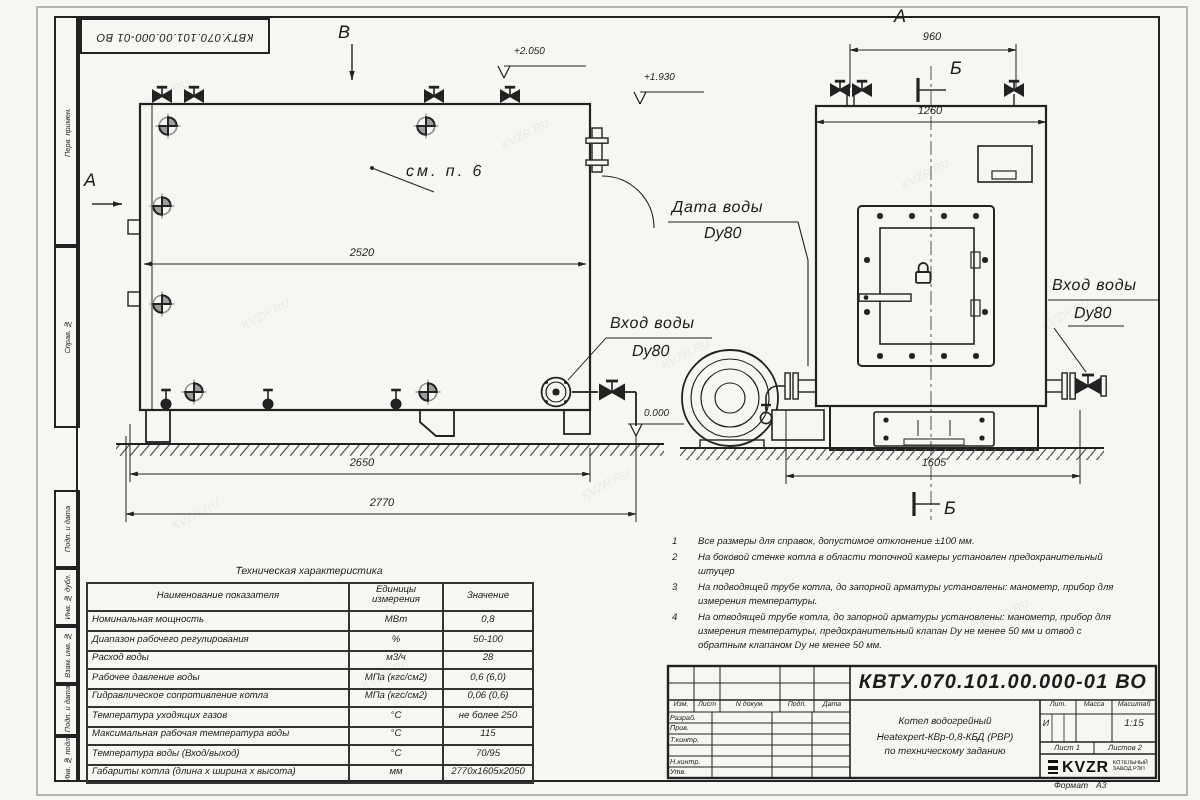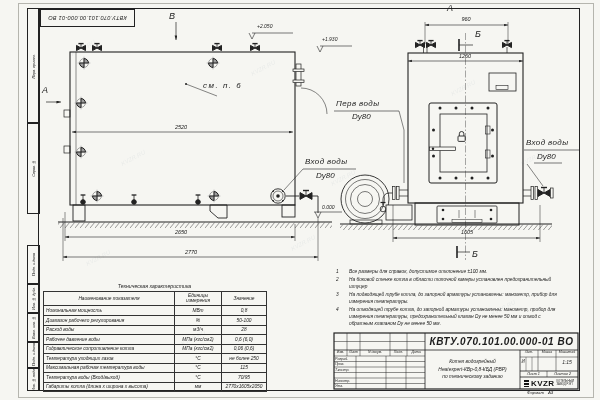--- a/index.html
+++ b/index.html
@@ -345,21 +345,21 @@
 
 <span class="lbl" style="left:169px;top:12px;font-size:9px">В</span>
 <span class="lbl" style="left:42px;top:86px;font-size:9px">А</span>
 <span class="lbl" style="left:203px;top:82px;font-size:8px;letter-spacing:1.5px">см. п. 6</span>
 <span class="lbl" style="left:257px;top:24px;font-size:5px">+2.050</span>
 <span class="lbl" style="left:322px;top:37px;font-size:5px">+1.930</span>
 <span class="lbl" style="left:322px;top:204.5px;font-size:5px">0.000</span>
 <span class="lbl ctr" style="left:160px;top:124.5px;width:42px;font-size:5.5px">2520</span>
 <span class="lbl ctr" style="left:160px;top:229.5px;width:42px;font-size:5.5px">2650</span>
 <span class="lbl ctr" style="left:170px;top:249.5px;width:42px;font-size:5.5px">2770</span>
-<span class="lbl" style="left:336px;top:100px;font-size:8px;letter-spacing:.4px">Перв воды</span>
+<span class="lbl" style="left:336px;top:100px;font-size:8px;letter-spacing:.4px">Дата воды</span>
 <span class="lbl" style="left:352px;top:113px;font-size:8px">Dy80</span>
 <span class="lbl" style="left:305px;top:158px;font-size:8px;letter-spacing:.4px">Вход воды</span>
 <span class="lbl" style="left:316px;top:172px;font-size:8px">Dy80</span>
 <span class="lbl ctr" style="left:443px;top:4px;width:14px;font-size:9px">А</span>
 <span class="lbl ctr" style="left:451px;top:16.5px;width:30px;font-size:5.5px">960</span>
 <span class="lbl" style="left:475px;top:30px;font-size:9px">Б</span>
 <span class="lbl ctr" style="left:450px;top:53.5px;width:30px;font-size:5.5px">1260</span>
 <span class="lbl" style="left:526px;top:139px;font-size:8px;letter-spacing:.4px">Вход воды</span>
 <span class="lbl" style="left:537px;top:153px;font-size:8px">Dy80</span>
 <span class="lbl ctr" style="left:450px;top:230px;width:34px;font-size:5.5px">1605</span>

